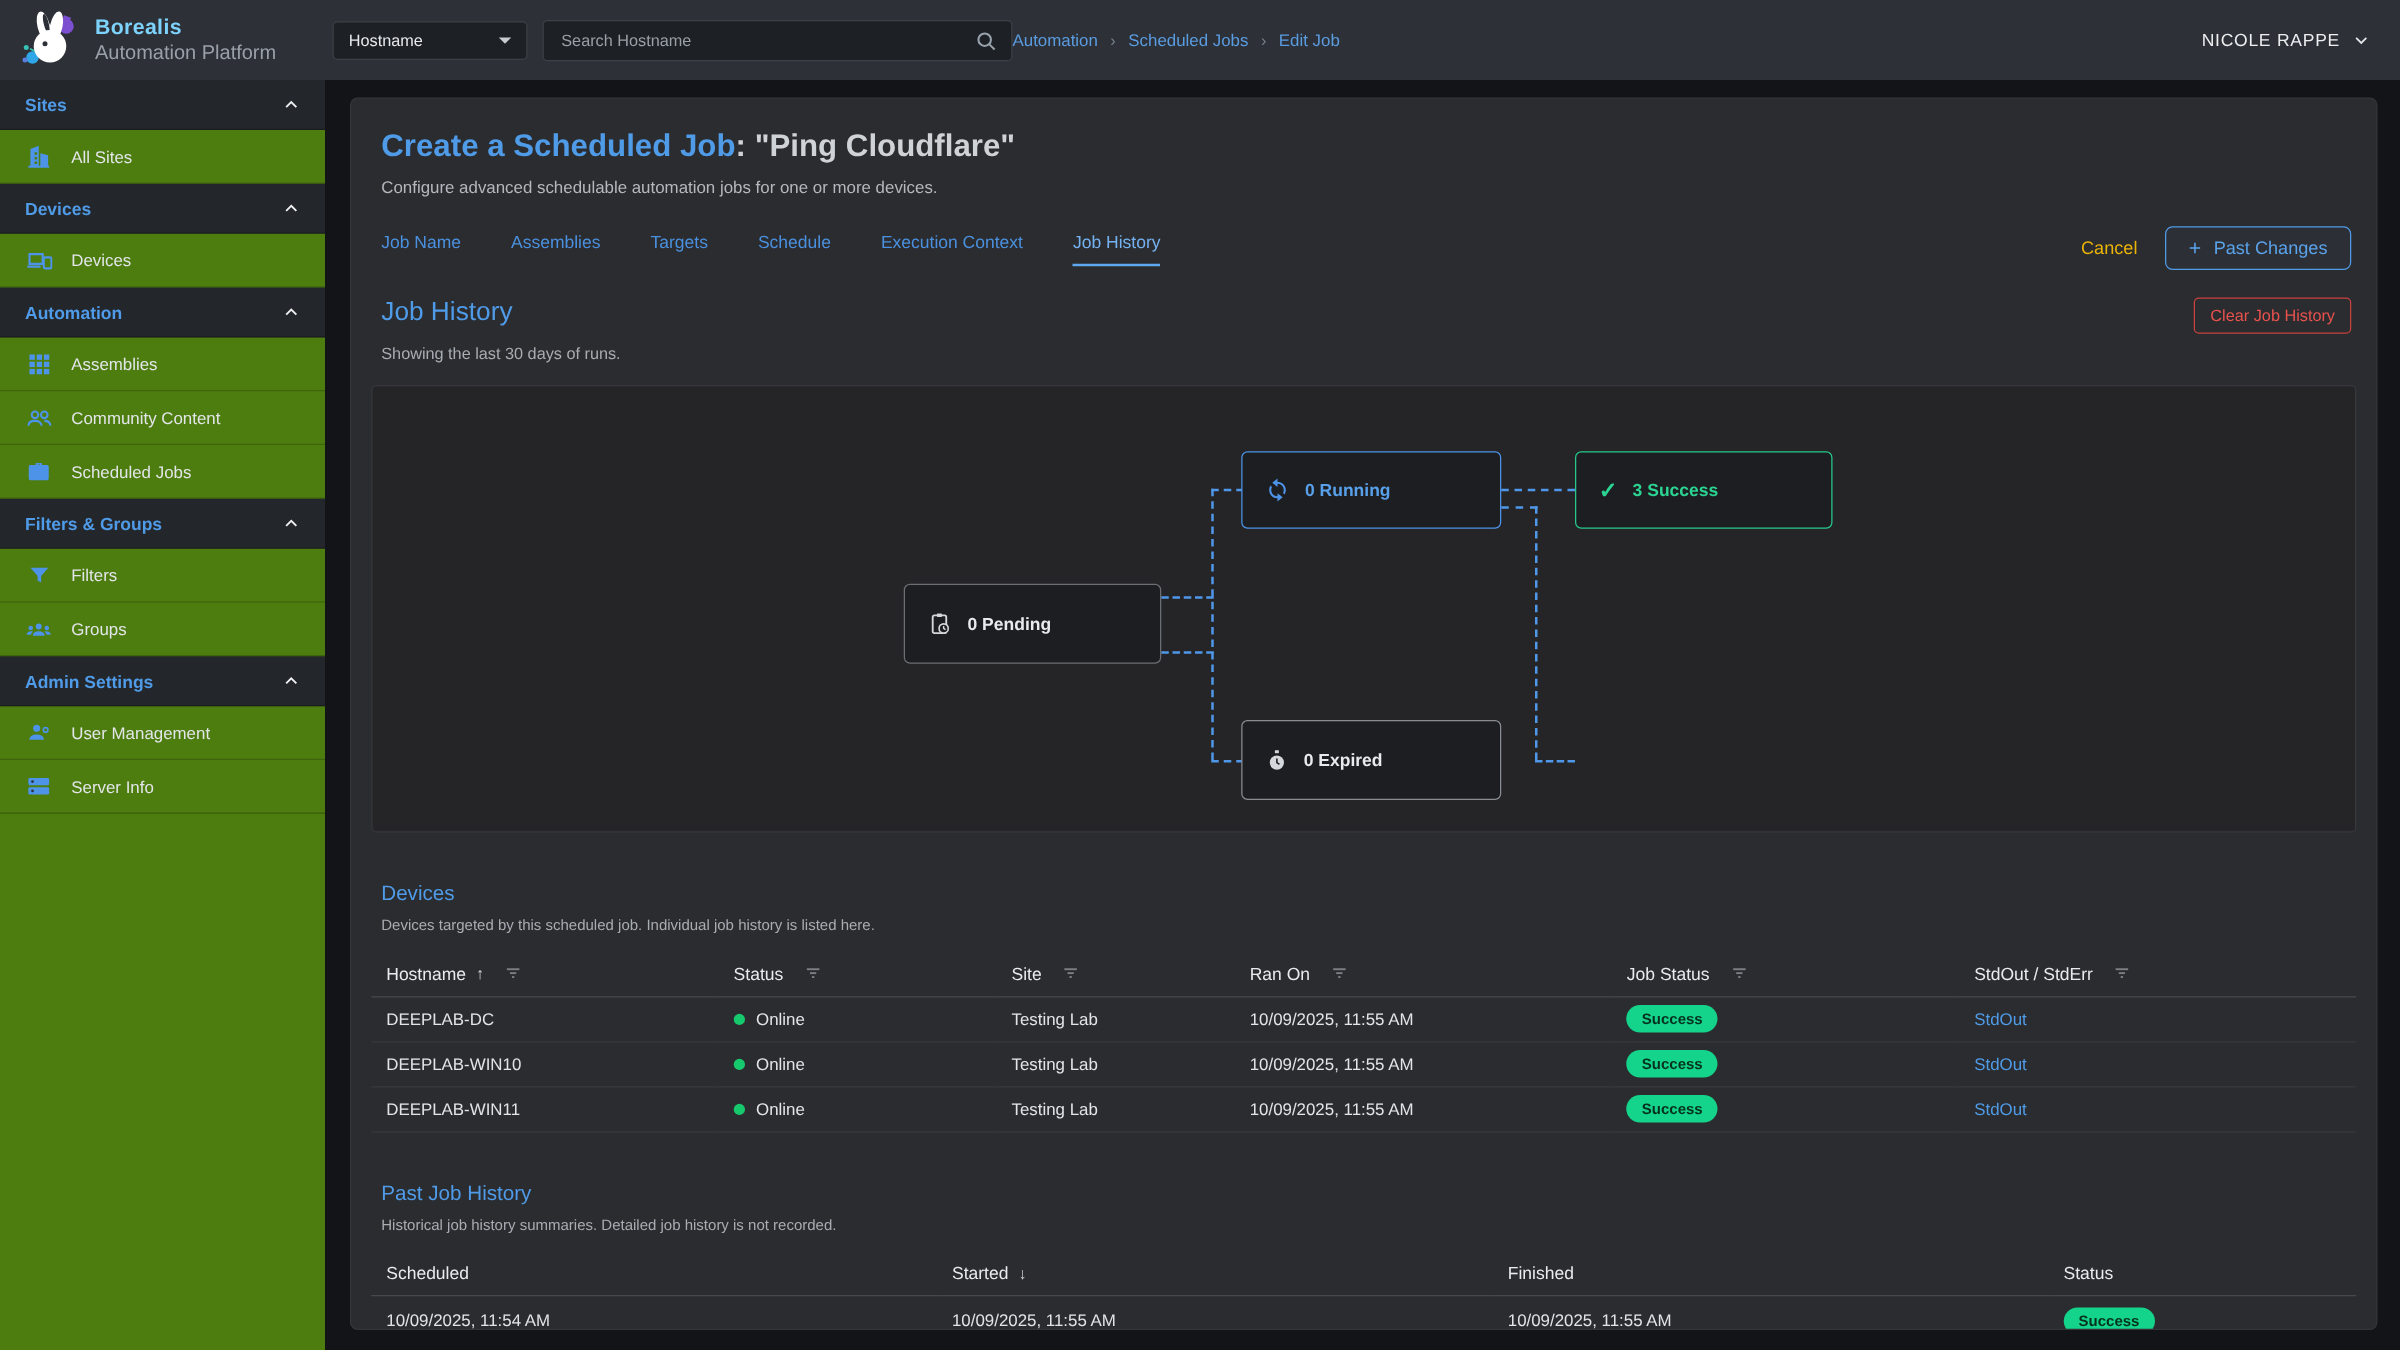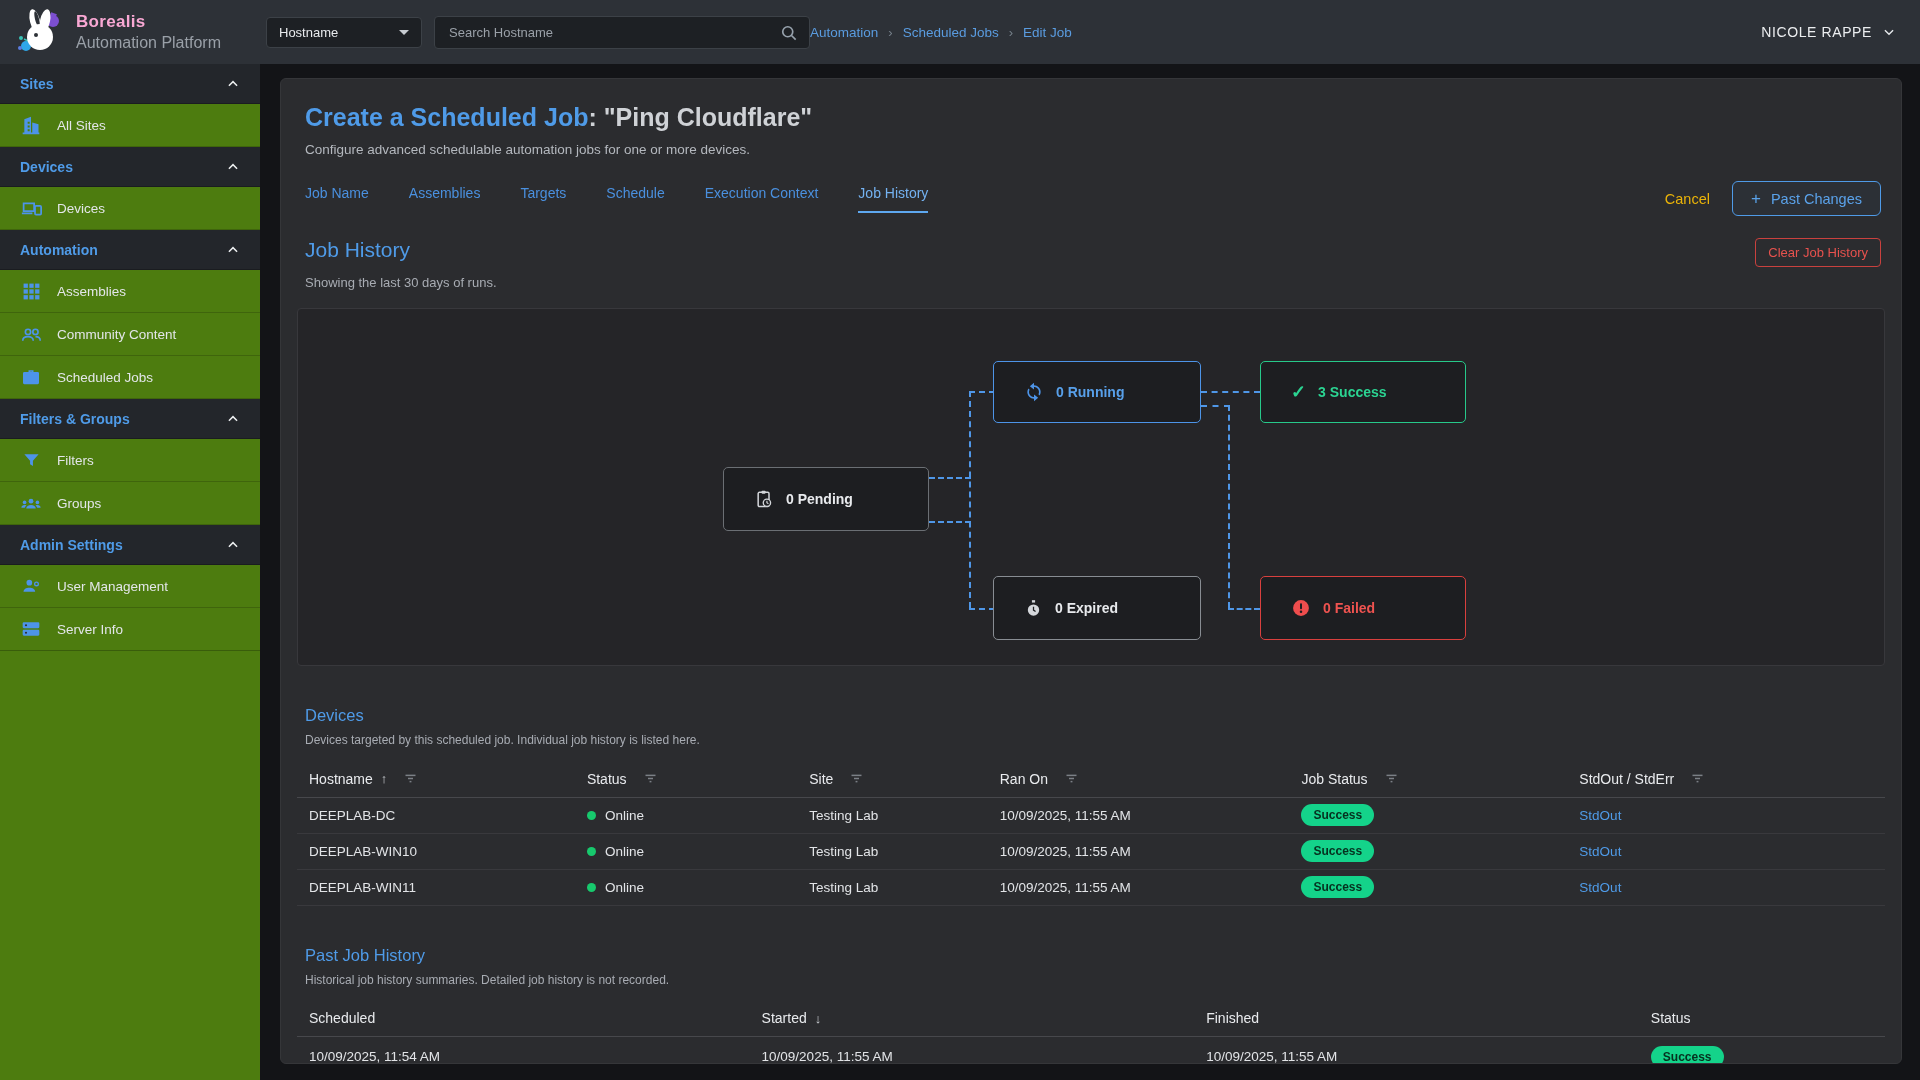--- a/index.html
+++ b/index.html
@@ -3,21 +3,21 @@
 <meta charset="utf-8">
 <style>
   * { margin:0; padding:0; box-sizing:border-box; }
   html,body { width:1920px; height:1080px; overflow:hidden; background:#121316;
     font-family:"Liberation Sans", sans-serif; color:#dfe1e4; }
 
   
   .topbar { position:absolute; left:0; top:0; width:1920px; height:64px; background:#2d3137; z-index:5; }
   .logo-wrap { position:absolute; left:16px; top:8px; display:flex; align-items:center; gap:12px; }
   .logo-svg { width:48px; height:48px; }
-  .brand-name { font-size:17px; font-weight:bold; color:#f9a8d4; letter-spacing:.3px; }
+  .brand-name { font-size:17px; font-weight:bold; color:#7dd3fc; letter-spacing:.3px; }
   .brand-tag { font-size:16px; color:#9aa0a8; margin-top:2px; }
   .host-select { position:absolute; left:266px; top:17px; width:156px; height:31px; background:#1d2024;
     border:1px solid #3c4147; border-radius:4px; display:flex; align-items:center; padding:0 12px;
     font-size:13px; color:#e8eaed; cursor:pointer; }
   .host-caret { margin-left:auto; width:0; height:0; border-left:5px solid transparent; border-right:5px solid transparent; border-top:5px solid #c7ccd2; }
   .search-box { position:absolute; left:434px; top:16px; width:376px; height:33px; background:#1d2024;
     border:1px solid #3c4147; border-radius:4px; display:flex; align-items:center; padding:0 10px 0 14px; }
   .search-box input { flex:1; background:transparent; border:none; outline:none; color:#e8eaed; font-size:13px; font-family:inherit; }
   .search-box input::placeholder { color:#9aa0a8; }
   .breadcrumb { position:absolute; left:810px; top:0; height:64px; display:flex; align-items:center; gap:10px; font-size:13.5px; }
@@ -58,21 +58,21 @@
 
   .section-head { display:flex; align-items:flex-start; margin:22px 0 0 8px; }
   .jh-heading { color:#4f9be8; font-size:21px; font-weight:normal; }
   .jh-sub { margin:8px 0 0 8px; font-size:13px; color:#a8acb3; }
   .clear-btn { margin-left:auto; margin-right:4px; border:1px solid #c9413e; color:#e8524e; background:transparent;
     font-size:13px; border-radius:4px; padding:6px 12px; cursor:pointer; }
 
   
   .flow-panel { position:relative; margin:18px 0 0 0; height:358px; background:#252528;
     border:1px solid #38383c; border-radius:4px; }
-  .flow-box { position:absolute; display:flex; align-items:center; gap:12px; padding-left:30px;
+  .flow-box { position:absolute; display:flex; align-items:center; gap:12px; padding-left:18px;
     background:#1d1e21; border:1px solid #6b6f74; border-radius:5px; font-size:14px; font-weight:bold; color:#e8eaed; }
   .fb-pending { left:425px; top:158px; width:206px; height:64px; }
   .fb-running { left:695px; top:52px;  width:208px; height:62px; border-color:#4d94e8; color:#58a0ea; }
   .fb-success { left:962px; top:52px;  width:206px; height:62px; border-color:#27c98a; color:#2bd492; }
   .fb-expired { left:695px; top:267px; width:208px; height:64px; border-color:#888d93; }
   .fb-failed  { left:962px; top:267px; width:206px; height:64px; border-color:#d9403e; color:#ef5350; }
   .conn-h { position:absolute; border-top:2px dashed #4f97e8; }
   .conn-v { position:absolute; border-left:2px dashed #4f97e8; }
   .check-glyph { color:#2bd492; font-size:18px; font-weight:bold; }
 
@@ -352,28 +352,20 @@
 
       <div class="flow-box fb-expired">
         <svg width="19" height="19" viewBox="0 0 24 24">
           <rect x="10" y="1.5" width="4" height="3" fill="#d4d7db"></rect>
           <circle cx="12" cy="14" r="7.2" fill="#d4d7db"></circle>
           <path d="M12 9.8V14l2.6 1.8" stroke="#1d1e21" stroke-width="1.6" fill="none"></path>
         </svg>
         <span>0 Expired</span>
       </div>
 
-      <div class="flow-box fb-failed">
-        <svg width="20" height="20" viewBox="0 0 24 24">
-          <circle cx="12" cy="12" r="9.5" fill="#ef4d4d"></circle>
-          <rect x="10.8" y="6.2" width="2.4" height="7.2" rx="1.2" fill="#1d1e21"></rect>
-          <circle cx="12" cy="16.6" r="1.5" fill="#1d1e21"></circle>
-        </svg>
-        <span>0 Failed</span>
-      </div>
     </div>
 
     <h3 class="tbl-heading">Devices</h3>
     <div class="tbl-sub">Devices targeted by this scheduled job. Individual job history is listed here.</div>
 
     <table>
       <colgroup>
           <col style="width:17.5%">
           <col style="width:14%">
           <col style="width:12%">

